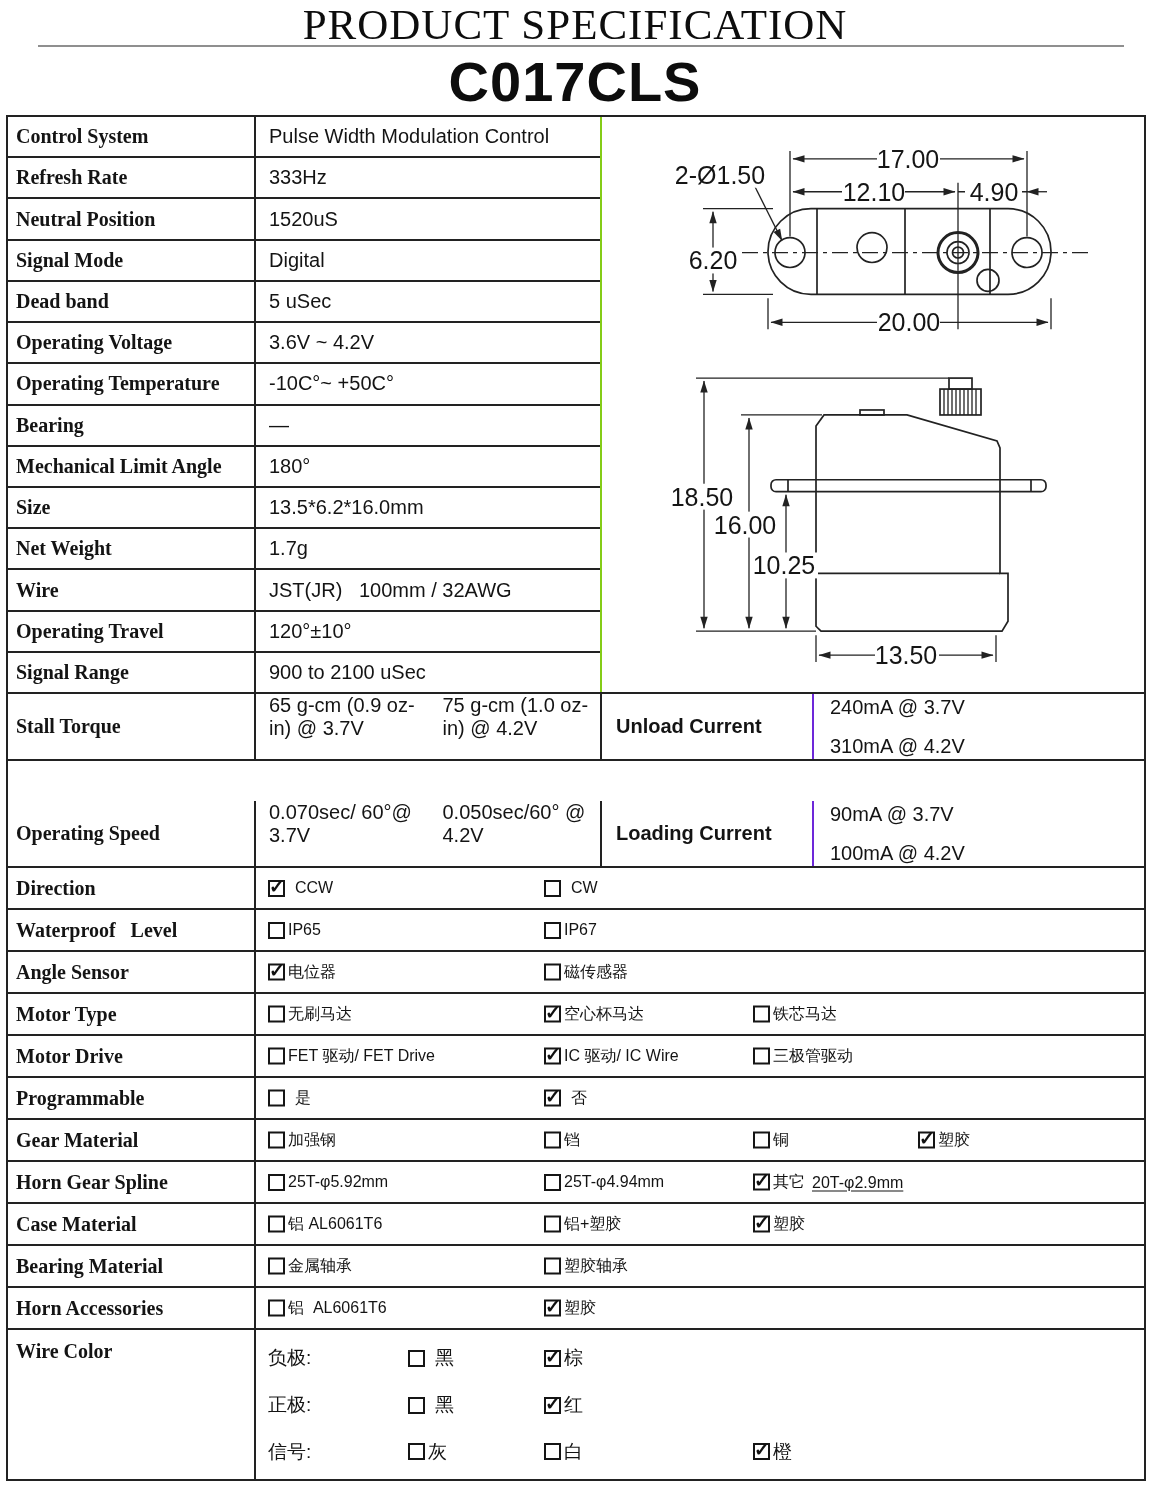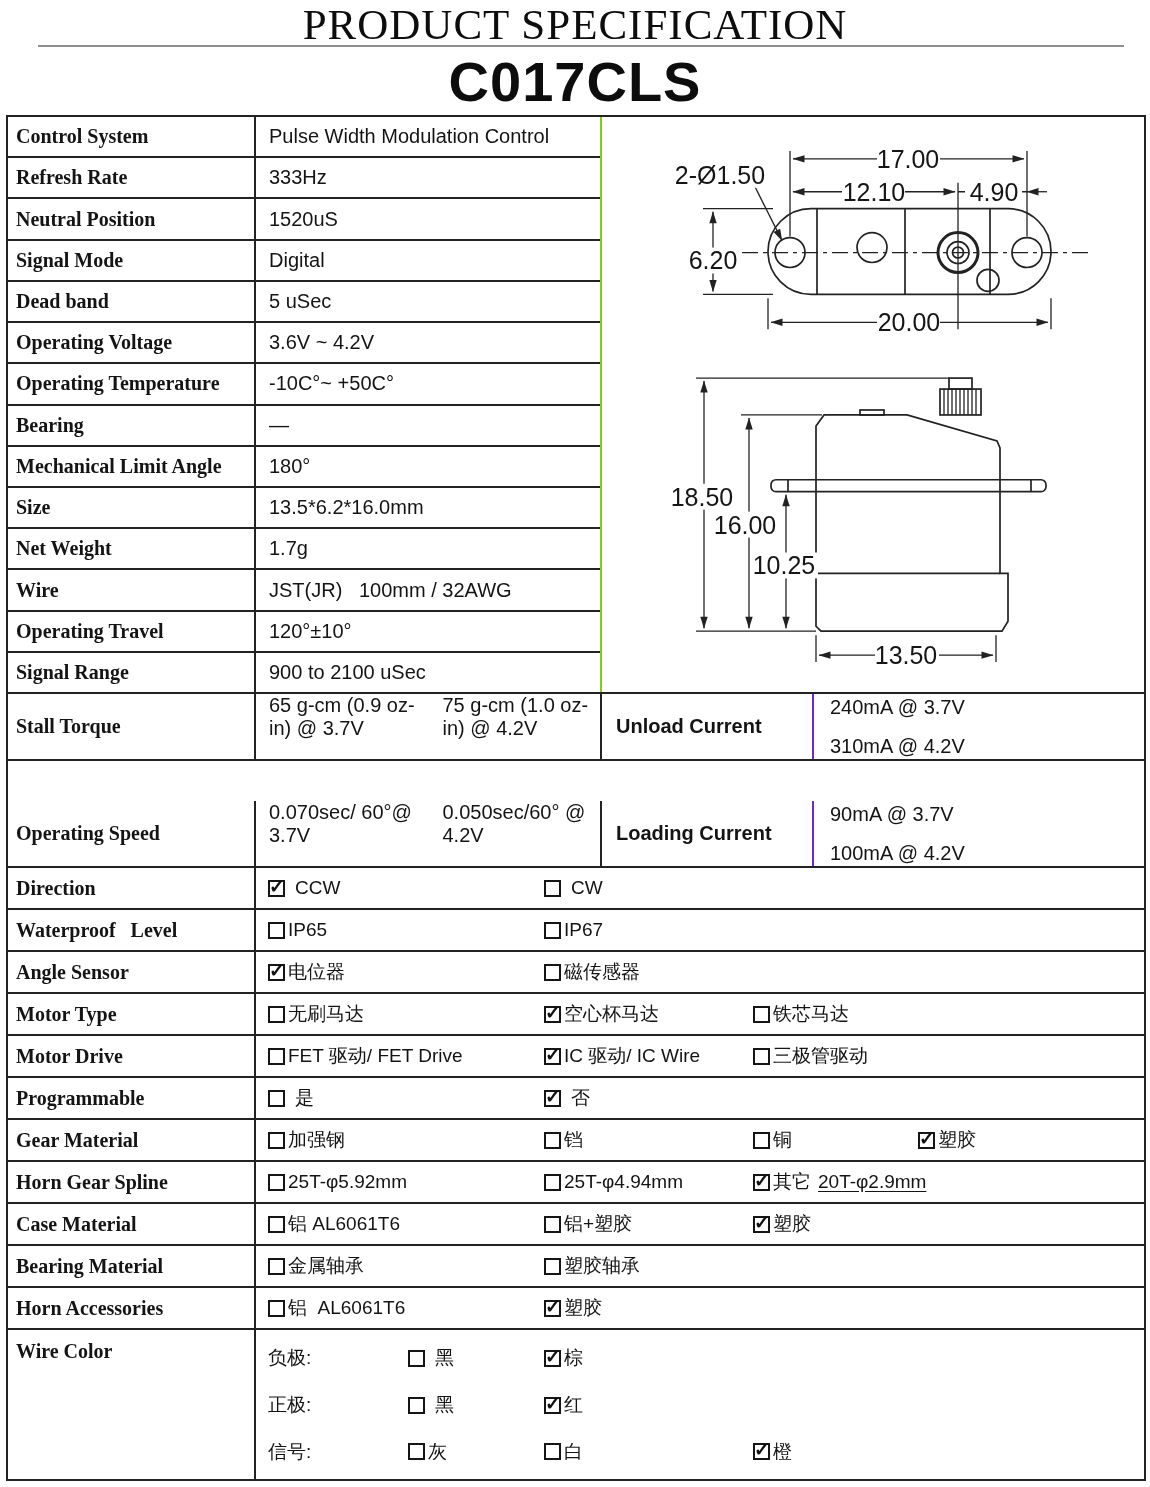--- a/index.html
+++ b/index.html
@@ -34,21 +34,21 @@
   .p-val{width:346px;border-right:2px solid #222;box-sizing:border-box;
          display:flex;justify-content:center;gap:16px;
          padding-left:13px;font-size:20px;}
   .p-lab2{width:212px;border-right:2px solid #6d28d9;box-sizing:border-box;
           display:flex;align-items:center;padding-left:14px;font-weight:bold;font-size:20px;}
   .p-val2{flex:1;display:flex;flex-direction:column;justify-content:center;gap:16px;
           padding-left:16px;font-size:20px;}
   
   .sec3{flex:1;display:flex;flex-direction:column;}
   .orow{height:42px;display:flex;border-bottom:2px solid #222;box-sizing:border-box;}
-  .o-opts{flex:1;position:relative;font-size:19px;text-align:right;}
+  .o-opts{flex:1;position:relative;font-size:16px;text-align:right;}
   .opt{position:absolute;top:50%;transform:translateY(-50%);display:flex;align-items:center;white-space:nowrap;}
   .c0{left:12px;} .c1{left:288px;} .c2{left:497px;} .c3{left:662px;} .cw{left:152px;}
   .cb{display:inline-block;width:13px;height:13px;border:2px solid #151515;background:#fff;
       position:relative;flex:0 0 auto;}
   .cb[data-checked="true"]::after{content:"\2713";position:absolute;left:-1px;top:-5px;
       font-size:19px;font-weight:bold;color:#111;line-height:1;}
   .ot{margin-left:3px;}
   .gap{margin-left:10px;}
   .extra{text-decoration:underline;text-underline-offset:3px;margin-left:7px;}
   

